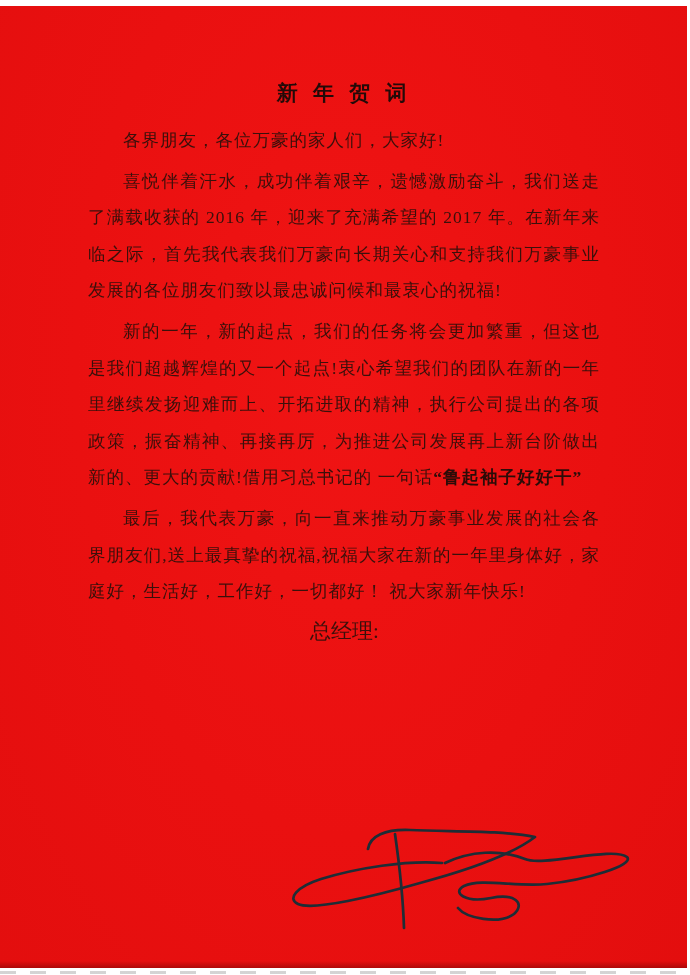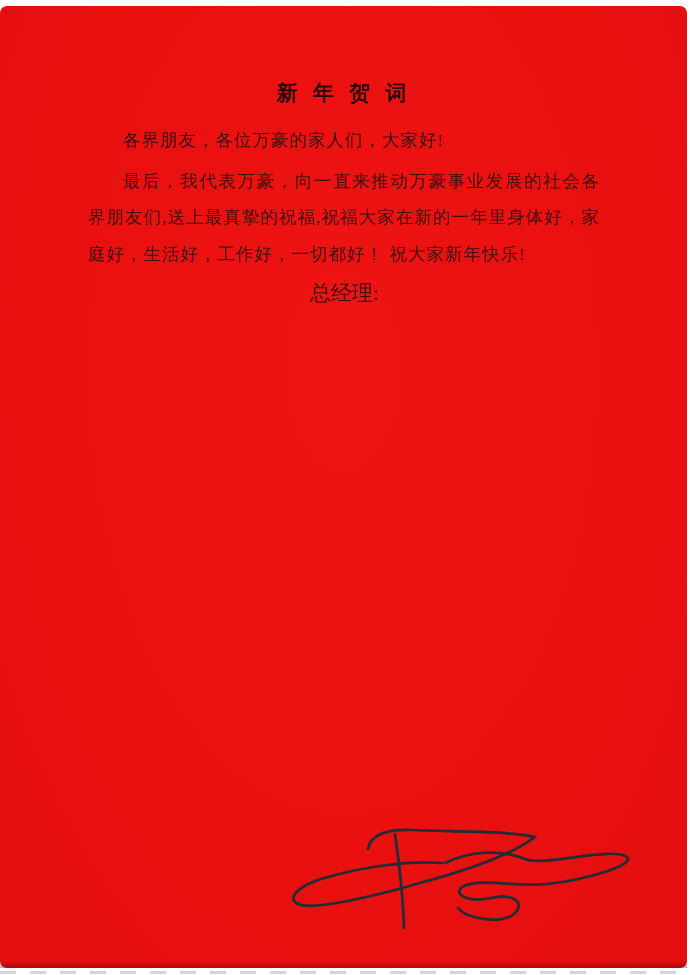--- a/index.html
+++ b/index.html
@@ -13,21 +13,20 @@
     width: 690px; height: 975px;
     background: #ffffff;
     overflow: hidden;
   }
   
   .sheet {
     position: absolute;
     left: 0; top: 6px;
     width: 687px; height: 962px;
     background: radial-gradient(ellipse at 50% 38%, #f01414 0%, #ea1010 55%, #e30e0e 100%);
-    border-radius: 7px;
   }
   
   .curl-band {
     position: absolute;
     left: 0; right: 0; bottom: 0;
     height: 7px;
     background: linear-gradient(rgba(90,0,0,0.0), rgba(70,0,0,0.35));
   }
   
   .scan-dashes {
@@ -93,22 +92,24 @@
 <body>
 
 <div class="page">
   <div class="sheet">
 
     <div class="content">
       <div class="doc-title">新 年 贺 词</div>
 
       <p class="para">各界朋友，各位万豪的家人们，大家好!</p>
 
+      <p class="para">喜悦伴着汗水，成功伴着艰辛，遗憾激励奋斗，我们送走了满载收获的 2016 年，迎来了充满希望的 2017 年。在新年来临之际，首先我代表我们万豪向长期关心和支持我们万豪事业发展的各位朋友们致以最忠诚问候和最衷心的祝福!</p>
 
 
+      <p class="para"><span>新的一年，新的起点，我们的任务将会更加繁重，但这也是我们超越辉煌的又一个起点!衷心希望我们的团队在新的一年里继续发扬迎难而上、开拓进取的精神，执行公司提出的各项政策，振奋精神、再接再厉，为推进公司发展再上新台阶做出新的、更大的贡献!借用习总书记的 一句话</span><b class="quote">“鲁起袖子好好干”</b></p>
 
       <p class="para">最后，我代表万豪，向一直来推动万豪事业发展的社会各界朋友们,送上最真挚的祝福,祝福大家在新的一年里身体好，家庭好，生活好，工作好，一切都好！ 祝大家新年快乐!</p>
 
       <div class="sig-row">
         <span>总经理:</span>
       </div>
     </div>
 
     <svg class="signature-svg" viewBox="0 0 345 122" xmlns="http://www.w3.org/2000/svg">
 

